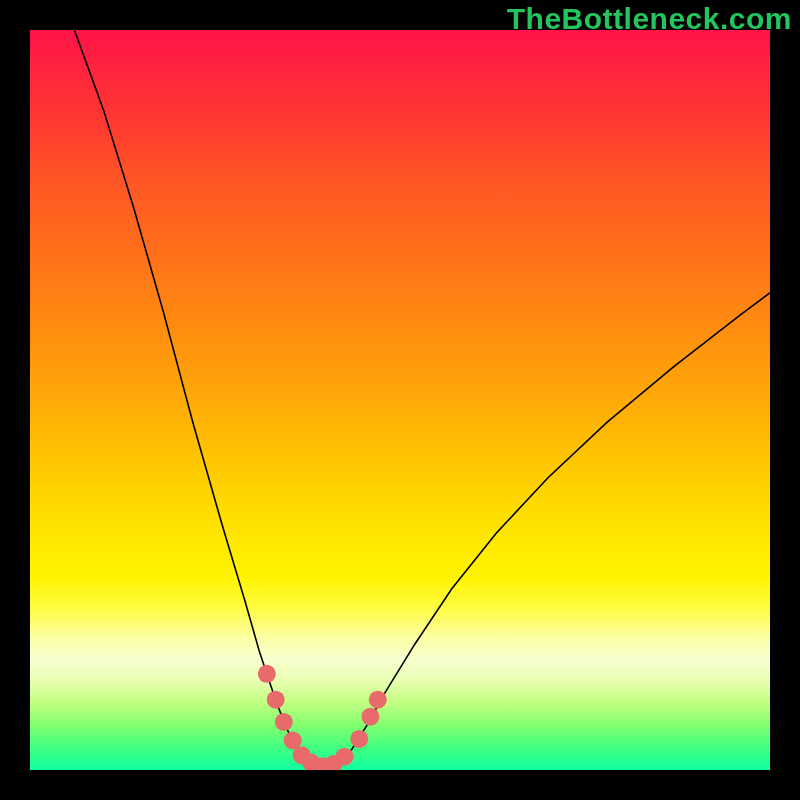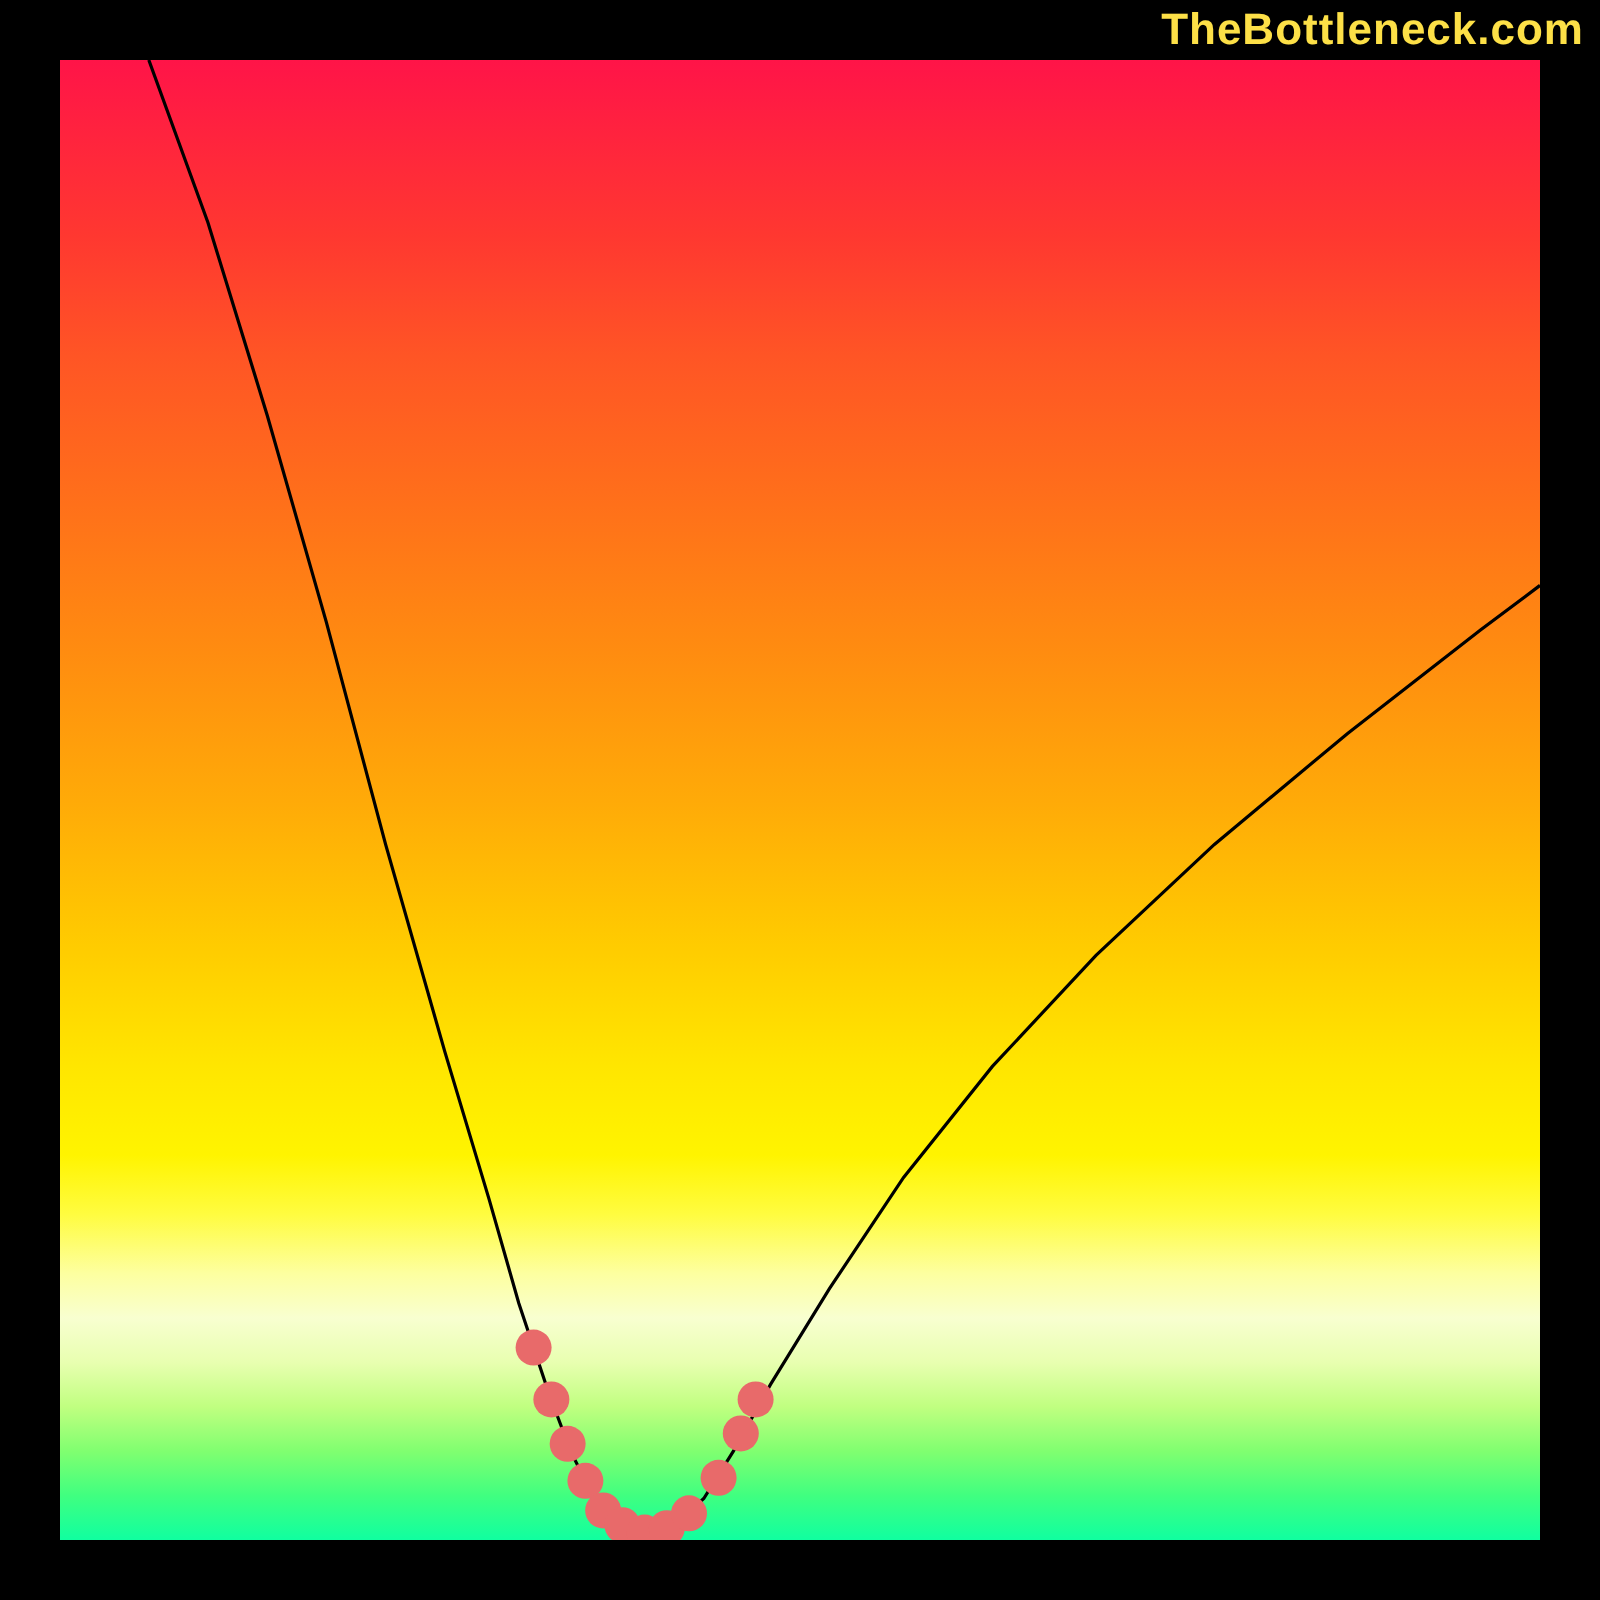--- a/index.html
+++ b/index.html
@@ -8,23 +8,23 @@
       height: 800px;
       background: #000;
       position: relative;
       overflow: hidden;
       font-family: Arial, sans-serif;
     }
     .watermark {
       position: absolute;
       top: 2px;
       right: 8px;
-      font-size: 22px;
+      font-size: 30px;
       font-weight: bold;
-      color: #fde047;
+      color: #22c55e;
       z-index: 20;
       letter-spacing: 0.5px;
     }
     .plot-area {
       position: absolute;
       top: 30px;
       left: 30px;
       width: 740px;
       height: 740px;
     }

